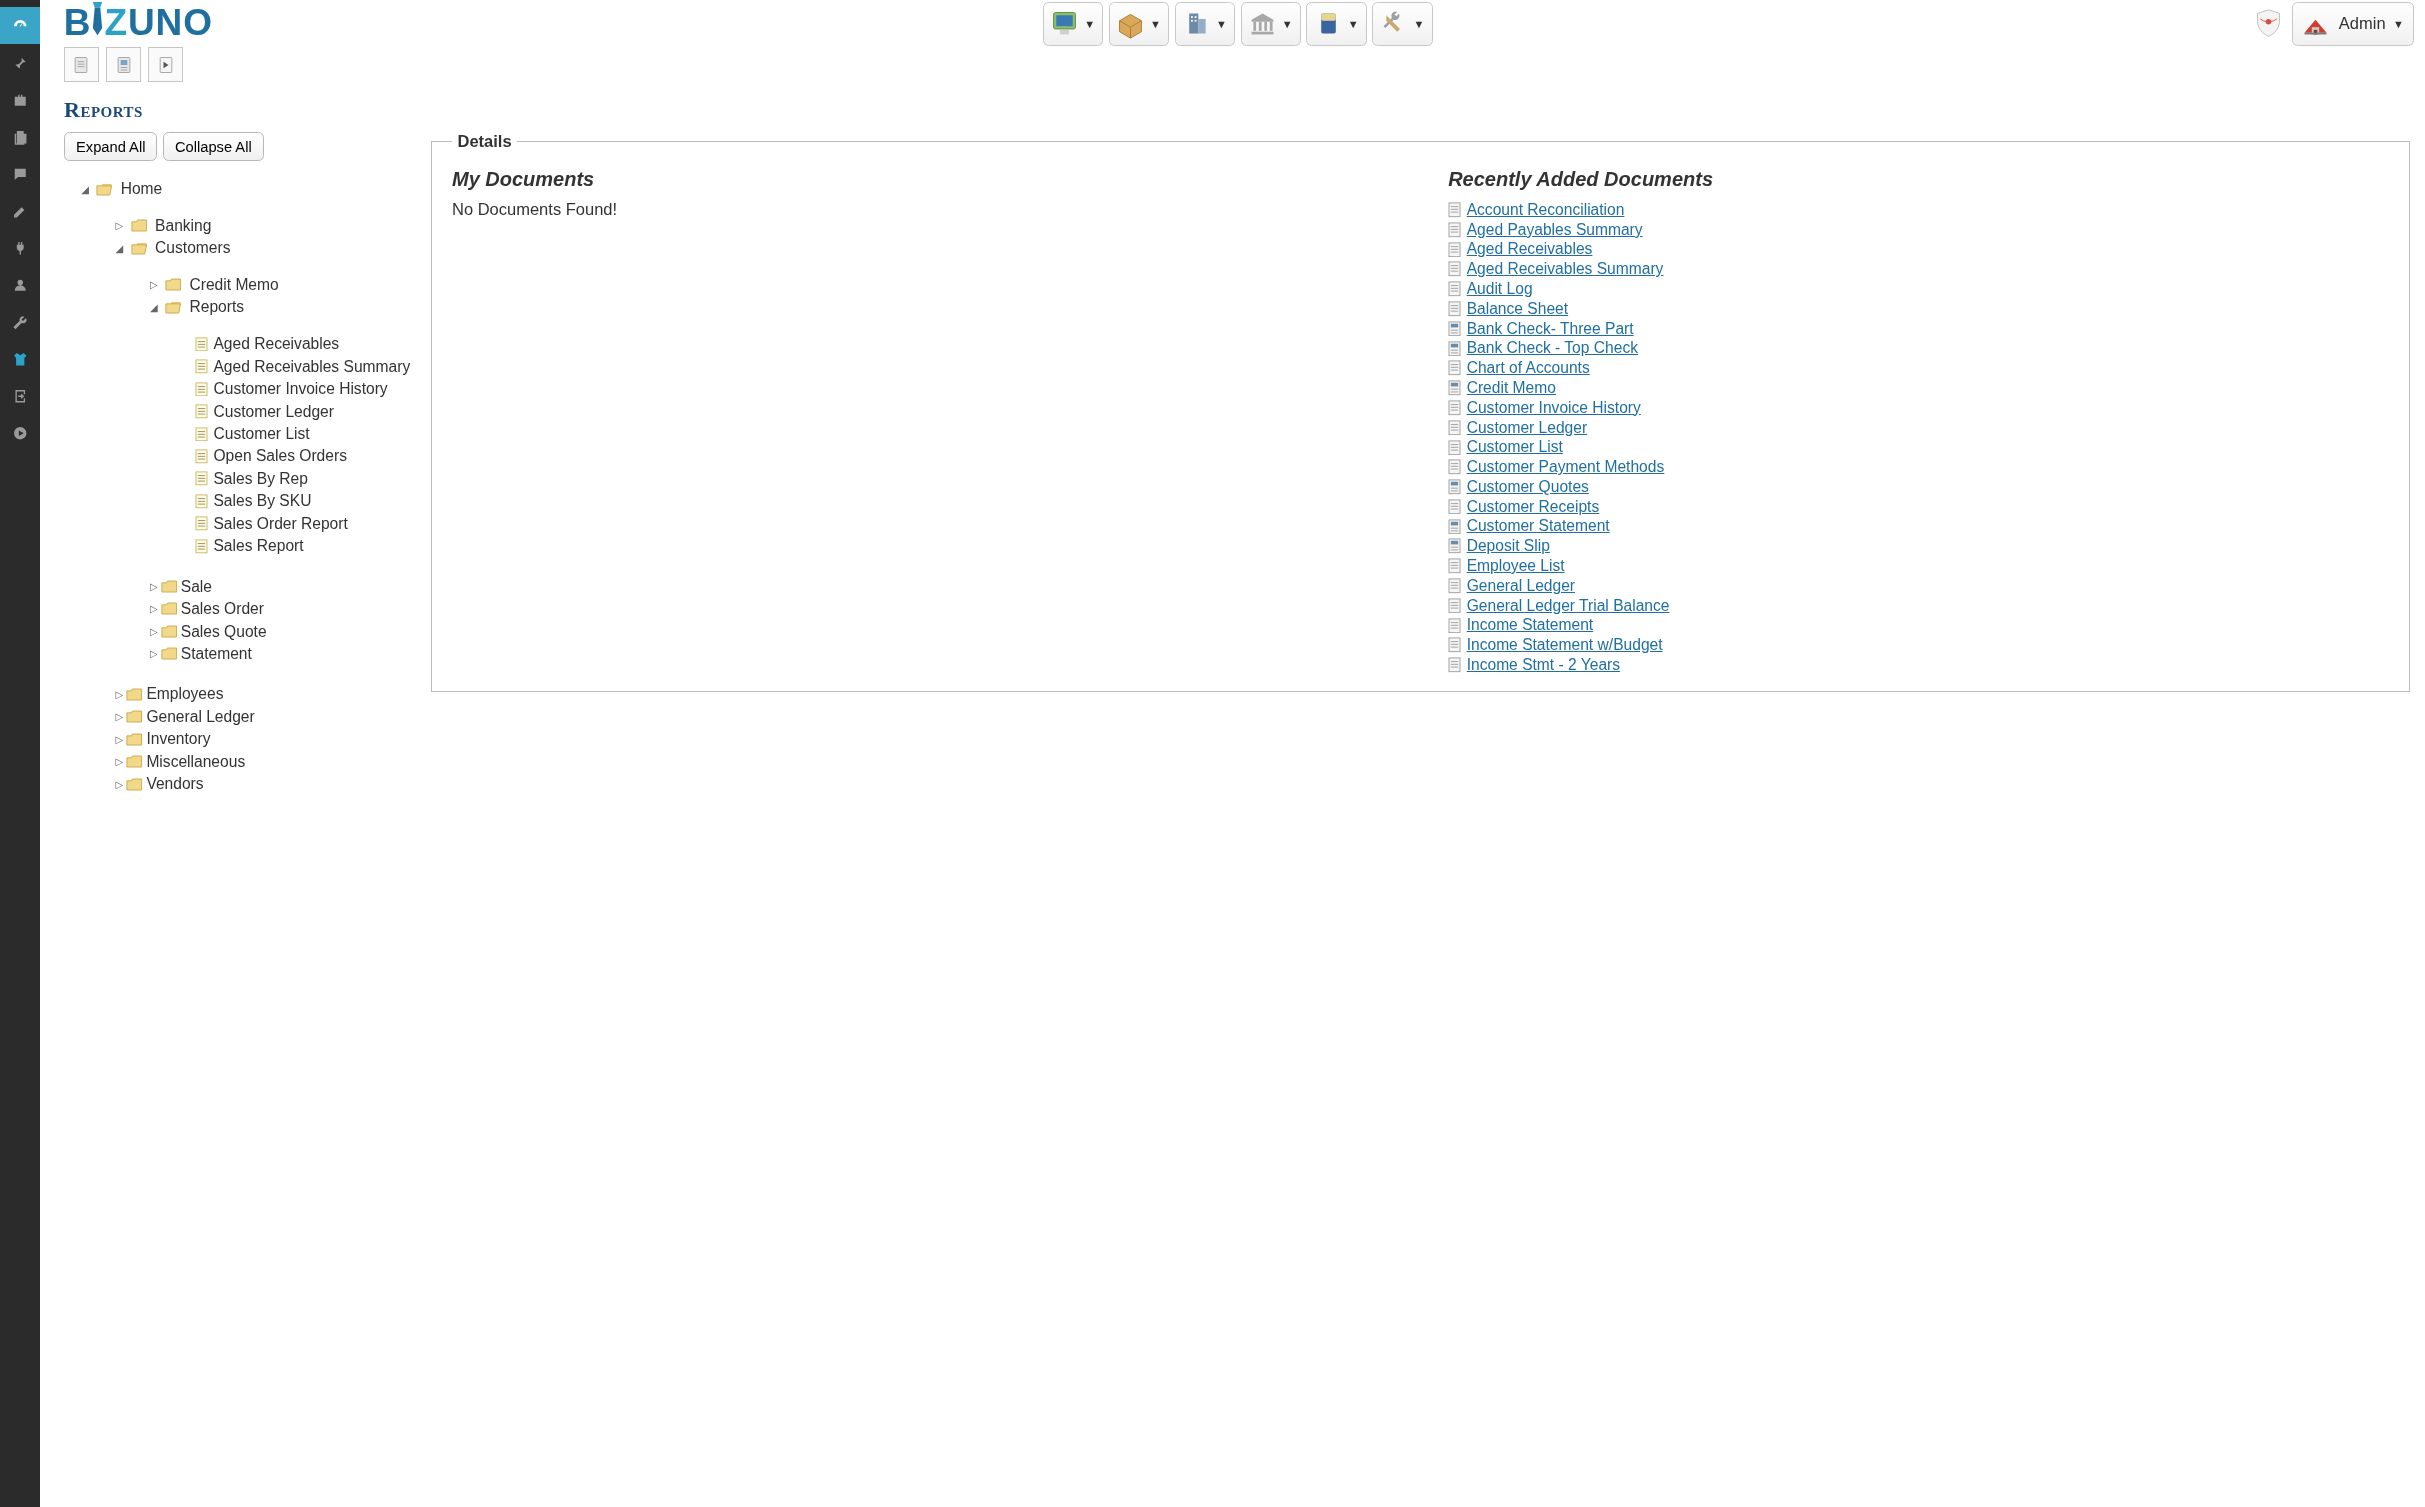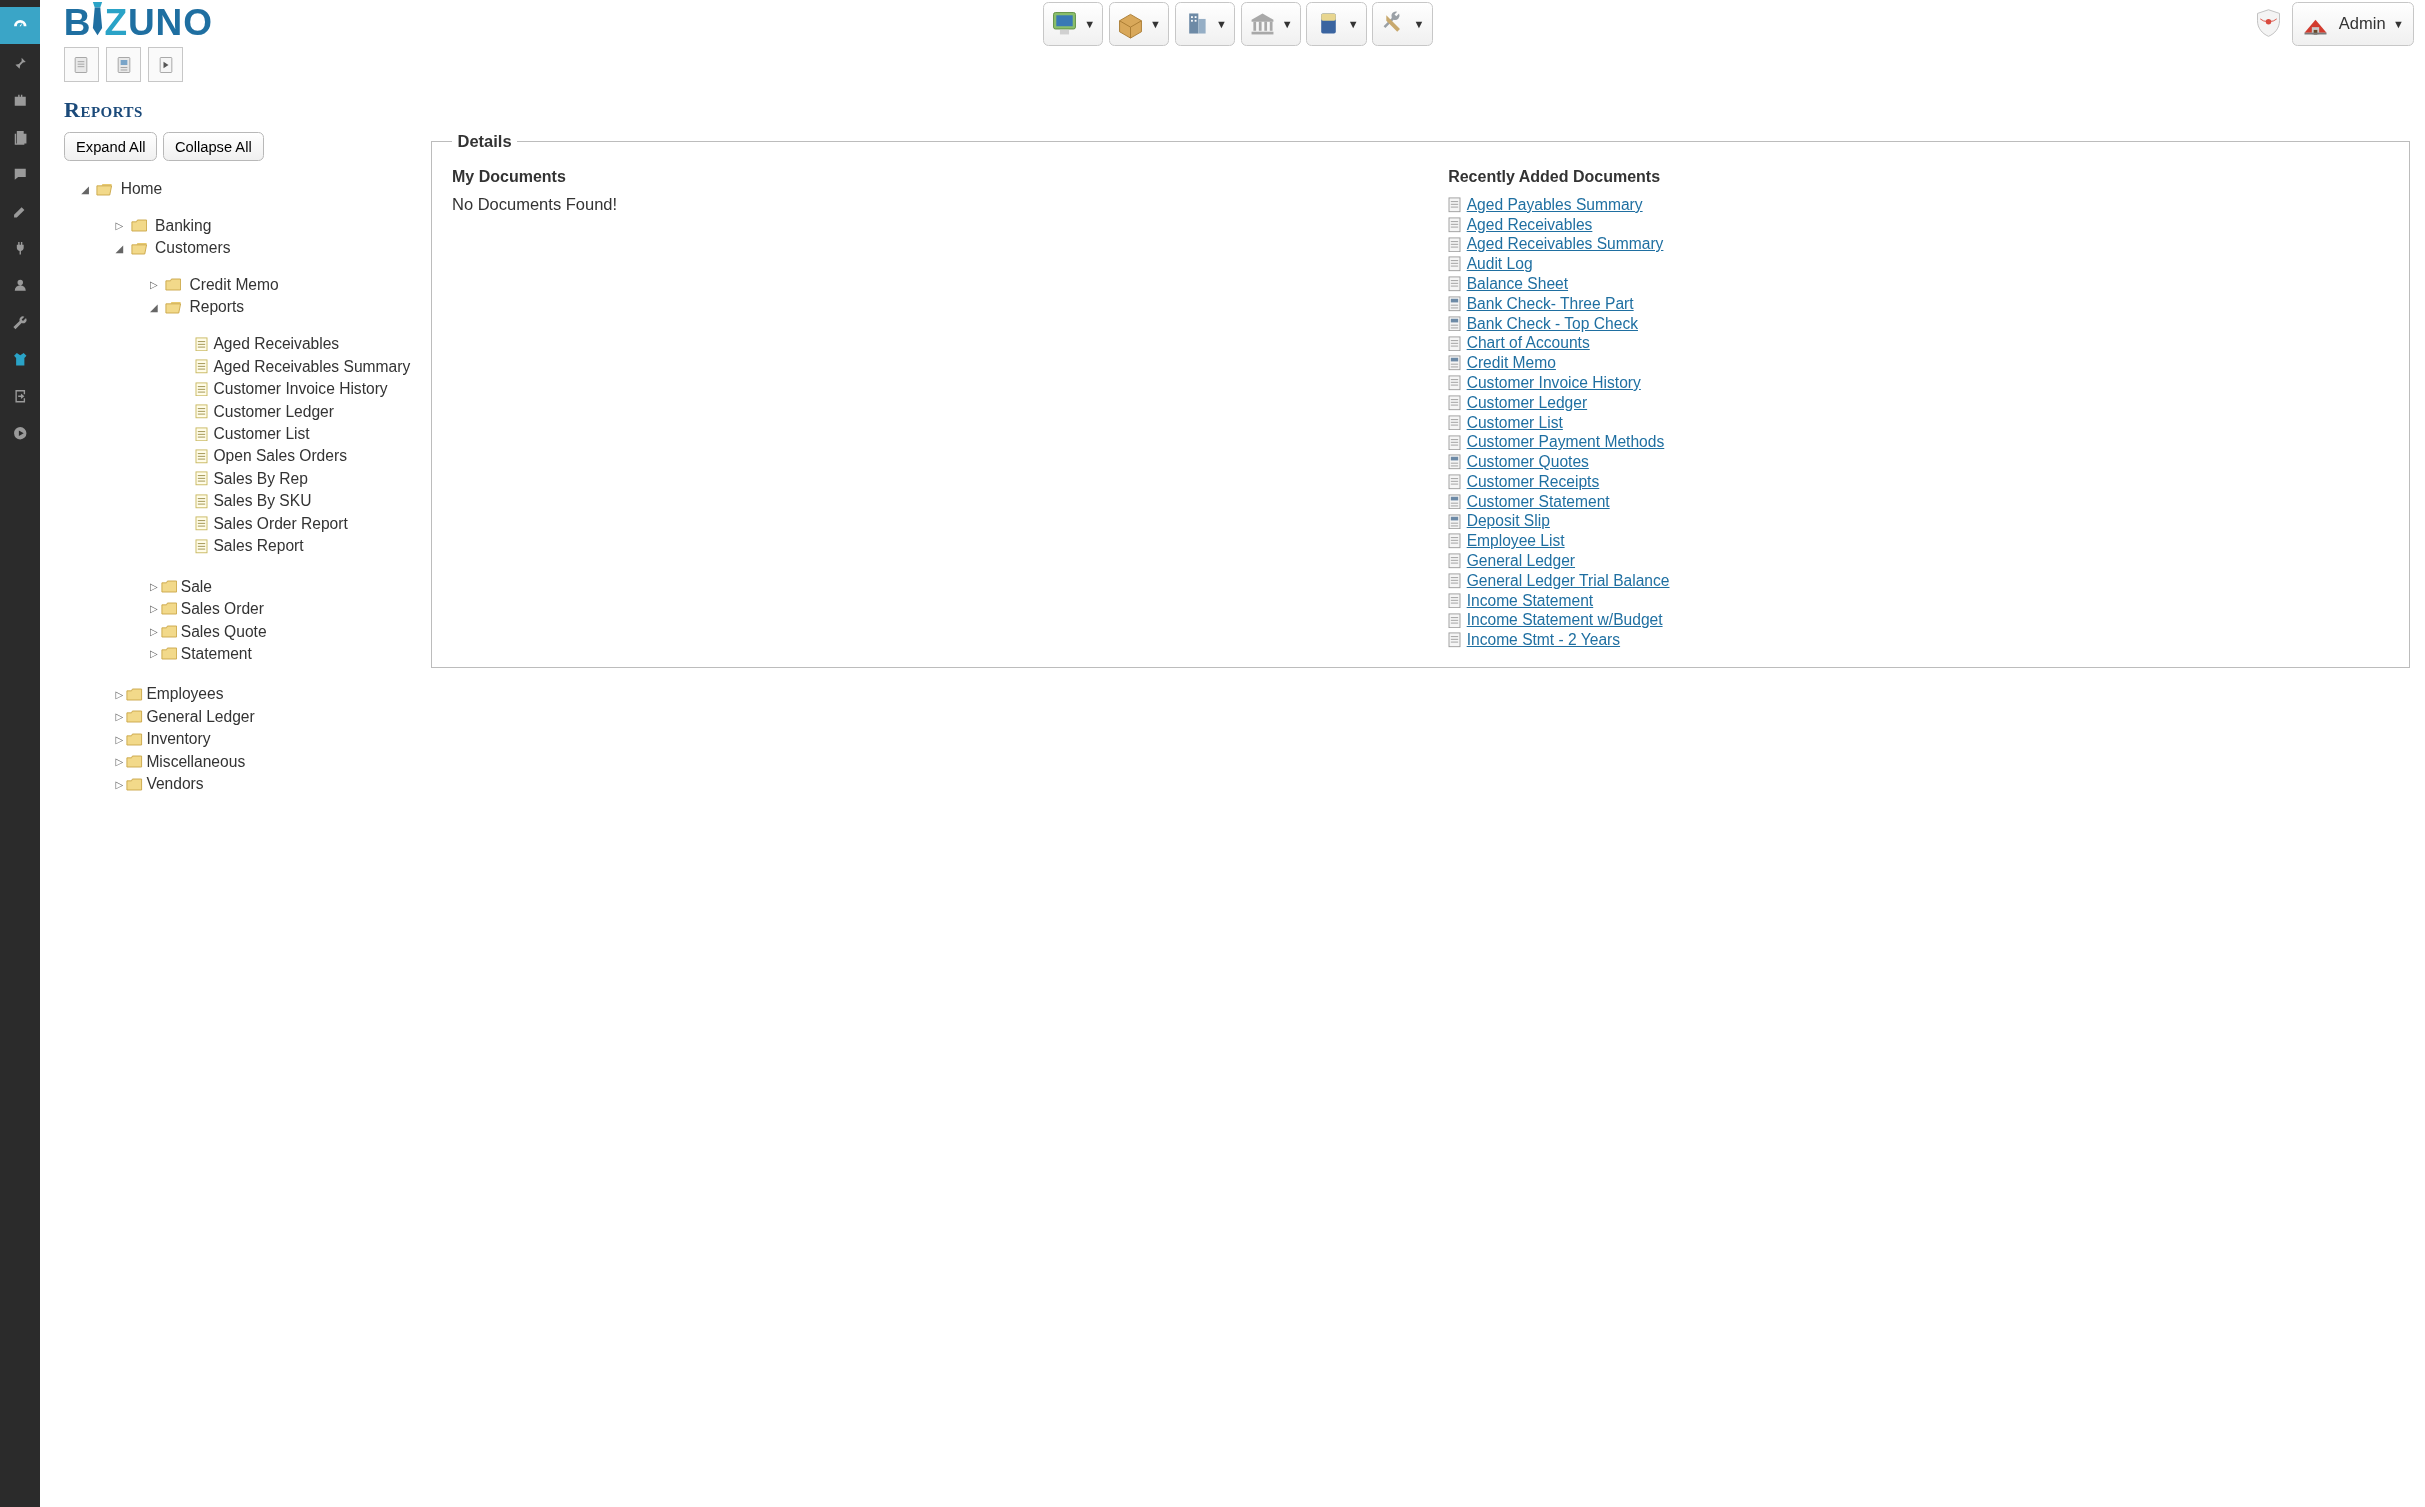--- a/index.html
+++ b/index.html
@@ -192,21 +192,21 @@
   font-size:16.5px;
   font-weight:bold;
   padding: 0 5.5px;
   color:#333;
 }
 .details-cols {
   display:flex;
   gap: 55px;
 }
 .details-cols .col { flex:1; }
-.details-cols h2 { font-size:16px; margin: 7.3px 0 9.2px 0; font-weight:800; }
+.details-cols h2 { font-size:20px; margin: 7.3px 0 9.2px 0; font-weight:800;font-style:italic; }
 .doclink {
   display:flex;
   align-items:center;
   gap:5.5px;
   color:#1f6fa1;
   text-decoration: underline;
   padding:0.9px 0;
   cursor:pointer;
   font-size:15.6px;
 }
@@ -570,20 +570,31 @@
             <div id="recent-list">
                 <div class="doclink">
                   <span class="di">
                     <svg viewBox="0 0 14 17">
                       <rect x="1" y="1" width="12" height="15" fill="#f5f5f5" stroke="#9c9c9c"></rect>
                       <line x1="3" y1="5" x2="11" y2="5" stroke="#9c9c9c"></line>
                       <line x1="3" y1="8" x2="11" y2="8" stroke="#9c9c9c"></line>
                       <line x1="3" y1="11" x2="11" y2="11" stroke="#9c9c9c"></line>
                     </svg>
                   </span>
+                  <span> Account Reconciliation</span>
+                </div>
+                <div class="doclink">
+                  <span class="di">
+                    <svg viewBox="0 0 14 17">
+                      <rect x="1" y="1" width="12" height="15" fill="#f5f5f5" stroke="#9c9c9c"></rect>
+                      <line x1="3" y1="5" x2="11" y2="5" stroke="#9c9c9c"></line>
+                      <line x1="3" y1="8" x2="11" y2="8" stroke="#9c9c9c"></line>
+                      <line x1="3" y1="11" x2="11" y2="11" stroke="#9c9c9c"></line>
+                    </svg>
+                  </span>
                   <span> Aged Payables Summary</span>
                 </div>
                 <div class="doclink">
                   <span class="di">
                     <svg viewBox="0 0 14 17">
                       <rect x="1" y="1" width="12" height="15" fill="#f5f5f5" stroke="#9c9c9c"></rect>
                       <line x1="3" y1="5" x2="11" y2="5" stroke="#9c9c9c"></line>
                       <line x1="3" y1="8" x2="11" y2="8" stroke="#9c9c9c"></line>
                       <line x1="3" y1="11" x2="11" y2="11" stroke="#9c9c9c"></line>
                     </svg>

